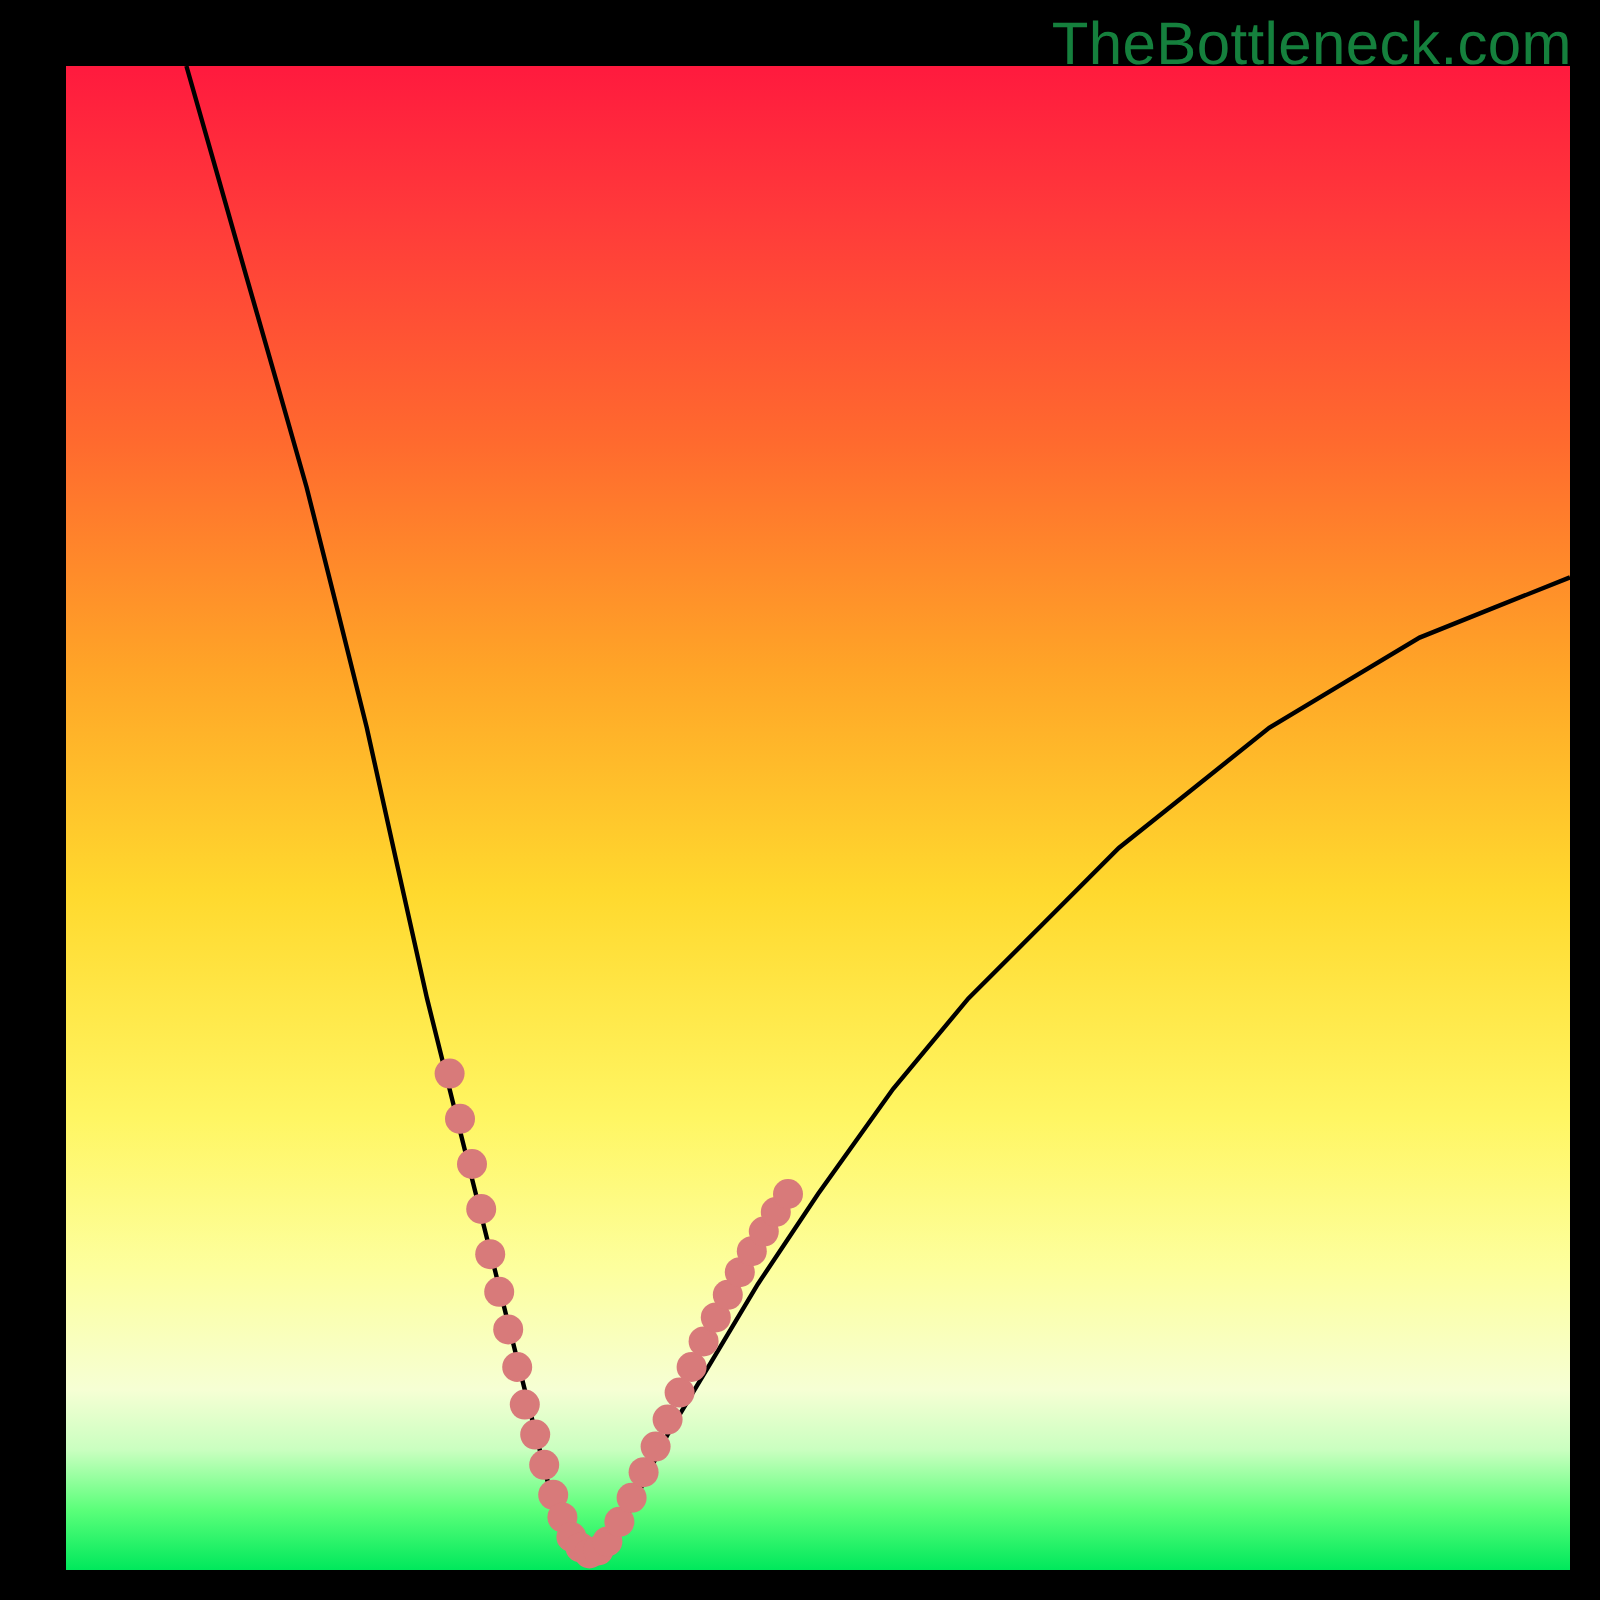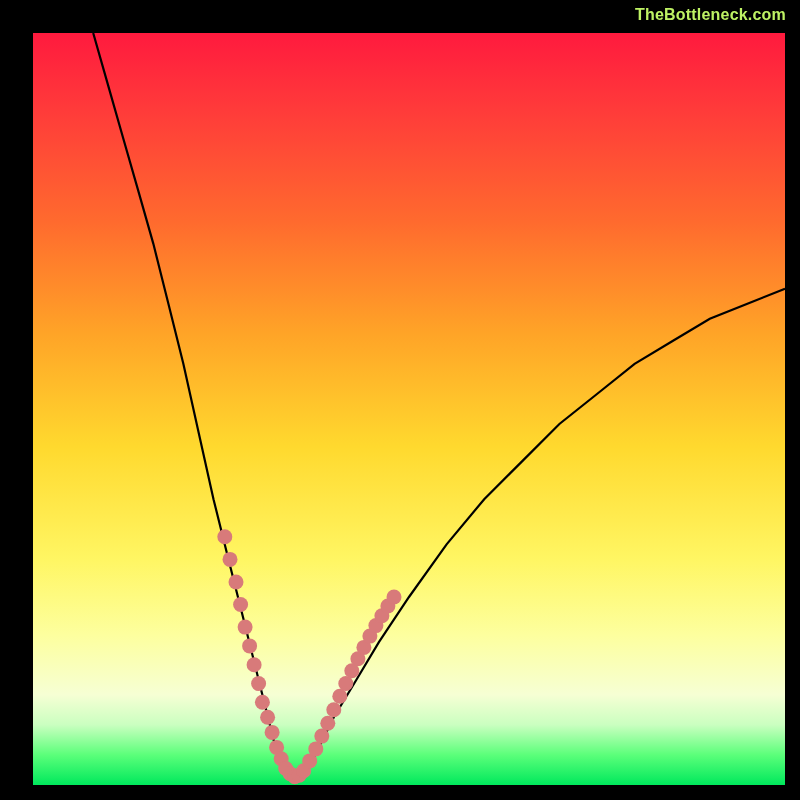--- a/index.html
+++ b/index.html
@@ -30,24 +30,24 @@
       #f6ffd4 88%,
       #caffc0 92%,
       #5bff7a 96%,
       #00e85c 100%
     );
   }
   .watermark {
     position: absolute;
     top: 6px;
     right: 14px;
-    color: #bef264;
-    font-size: 16px;
+    color: #15803d;
+    font-size: 30px;
     letter-spacing: 0.2px;
-    font-weight: 700;
+    font-weight: 400;
     user-select: none;
   }
   svg.overlay {
     position: absolute;
     left: 33px;
     top: 33px;
     width: 752px;
     height: 752px;
     overflow: visible;
   }

